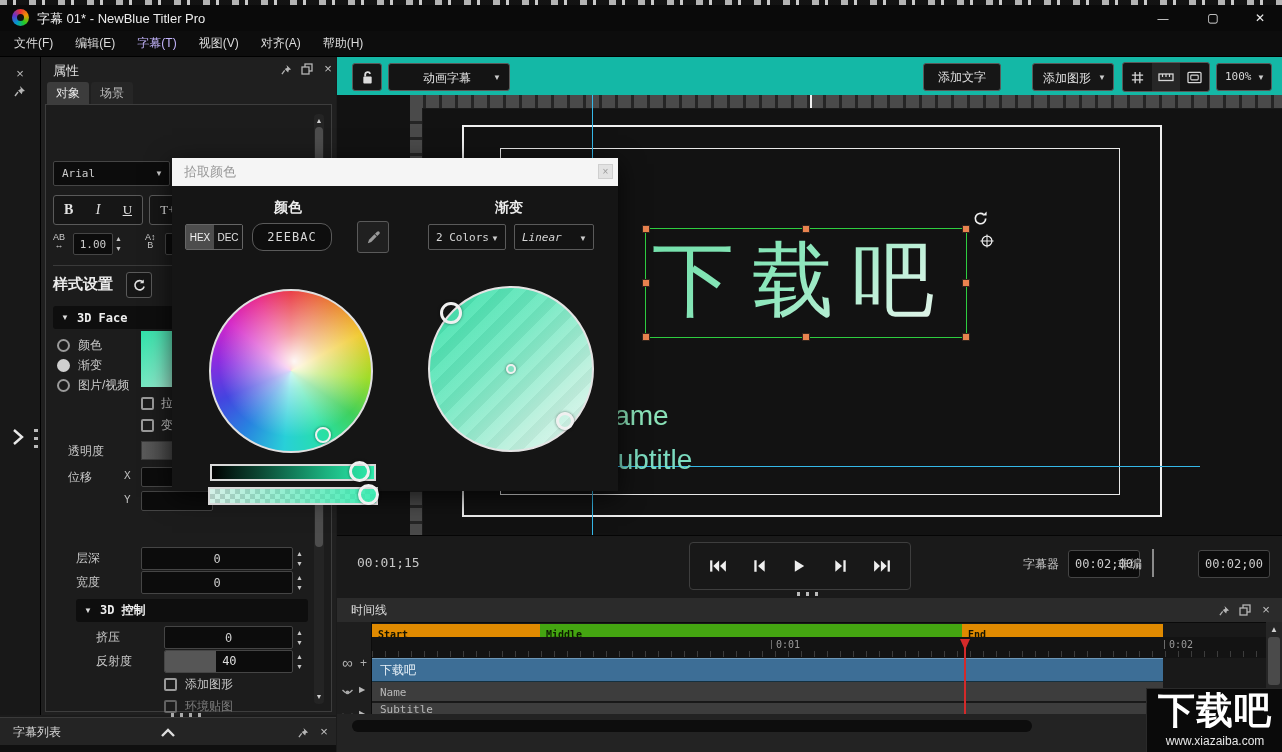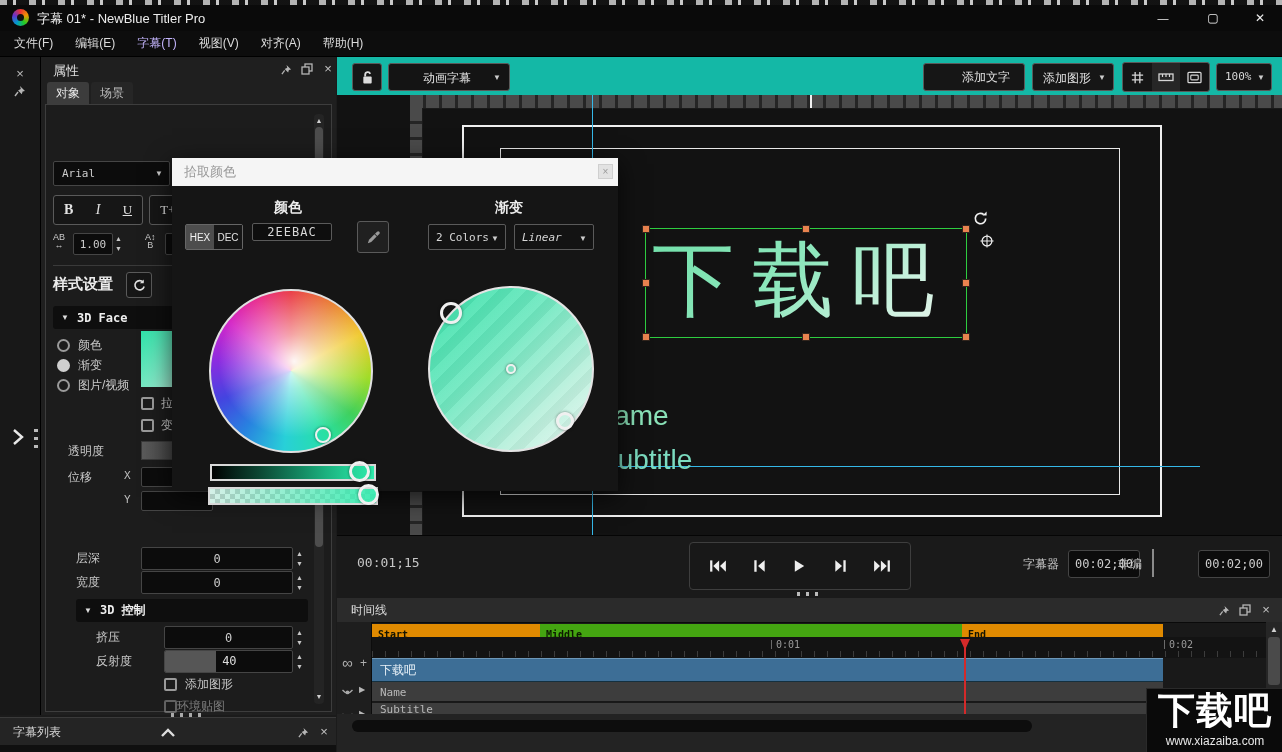--- a/index.html
+++ b/index.html
@@ -227,21 +227,21 @@
       </div>
       <div class="abs spinner" style="left:250px;top:548px;">
           <span>▲</span>
           <span>▼</span>
         </div>
 
       <div class="abs" style="left:118px;top:571px;display:flex;align-items:center;gap:8px;">
         <span class="chk"></span>
           <span class="lbl12">添加图形</span>
       </div>
-      <div class="abs" style="left:118px;top:593px;display:flex;align-items:center;opacity:.55;">
+      <div class="abs" style="left:118px;top:593px;display:flex;align-items:center;gap:8px;opacity:.55;">
         <span class="chk"></span>
           <span class="lbl12">环境贴图</span>
       </div>
       <div class="abs" style="left:118px;top:615px;display:flex;align-items:center;gap:8px;">
         <span class="chk"></span>
           <span class="lbl12">忽略灯光</span>
       </div>
 
       <span class="abs lbl12" style="left:50px;top:637px;">斜角大小</span>
       <div class="abs field ico" style="left:118px;top:634px;width:127px;height:21px;">
@@ -275,21 +275,21 @@
     <div class="abs btn ico" style="left:15px;top:6px;width:28px;height:26px;">
       <svg width="13" height="15" viewBox="0 0 14 16">
           <path d="M4.5 7V5a2.8 2.8 0 0 1 5.4-1" fill="none" stroke="#dcdcdc" stroke-width="2"></path>
           <rect x="2.5" y="7" width="9" height="7.5" rx="1" fill="#dcdcdc"></rect>
         </svg>
     </div>
     <div class="abs btn" style="left:51px;top:6px;width:120px;height:26px;background:#141414;">
       <span class="abs" style="left:34px;top:6px;font-size:12px;color:#e4e4e4;">动画字幕</span>
       <span class="abs" style="right:8px;top:9px;font-size:8px;color:#ccc;">▼</span>
     </div>
-    <div class="abs btn ico" style="left:586px;top:6px;width:76px;height:26px;padding-left:24px;">
+    <div class="abs btn ico" style="left:586px;top:6px;width:76px;height:26px;">
       <span style="font-size:12px;">添加文字</span>
     </div>
     <div class="abs btn" style="left:695px;top:6px;width:80px;height:26px;">
       <span class="abs" style="left:10px;top:6px;font-size:12px;">添加图形</span>
       <span class="abs" style="right:7px;top:9px;font-size:8px;color:#ccc;">▼</span>
     </div>
     <div class="abs btn" style="left:785px;top:5px;width:86px;height:28px;background:#151515;display:flex;">
       <div class="ico" style="flex:1;">
         <svg width="15" height="15" viewBox="0 0 16 16">
             <path d="M2 5.5h12M2 10.5h12M5.5 2v12M10.5 2v12" stroke="#d6d6d6" stroke-width="1.4"></path>
@@ -500,21 +500,21 @@
 
       <div class="abs" style="left:13px;top:38px;width:58px;height:26px;border:1px solid #666;border-radius:2px;display:flex;box-sizing:border-box;">
         <div class="ico" style="flex:1;background:#4d4d4d;">
             <span style="font-size:10px;color:#f2f2f2;">HEX</span>
           </div>
         <div class="ico" style="flex:1;background:#161616;">
             <span style="font-size:10px;color:#e2e2e2;">DEC</span>
           </div>
       </div>
 
-      <div class="abs ico" style="left:80px;top:37px;width:80px;height:18px;border:1px solid #5a5a5a;border-radius:2px;background:#0e0e0e;box-sizing:border-box;">
+      <div class="abs ico" style="left:80px;top:37px;width:80px;height:28px;border:1px solid #5a5a5a;border-radius:11px;background:#0e0e0e;box-sizing:border-box;">
         <span class="mono" style="font-size:12px;color:#d8d8d8;letter-spacing:1px;">2EEBAC</span>
       </div>
 
       <div class="abs btn ico" style="left:185px;top:35px;width:30px;height:30px;background:#202020;">
         <svg width="15" height="15" viewBox="0 0 16 16">
             <path d="M2 14l1.2-3.6L9 4.6l2.4 2.4-5.8 5.8z" fill="#9a9a9a"></path>
             <path d="M9.6 4l2.2-2.2a1.6 1.6 0 0 1 2.4 2.4L12 6.4z" fill="#9a9a9a"></path>
           </svg>
       </div>
 

